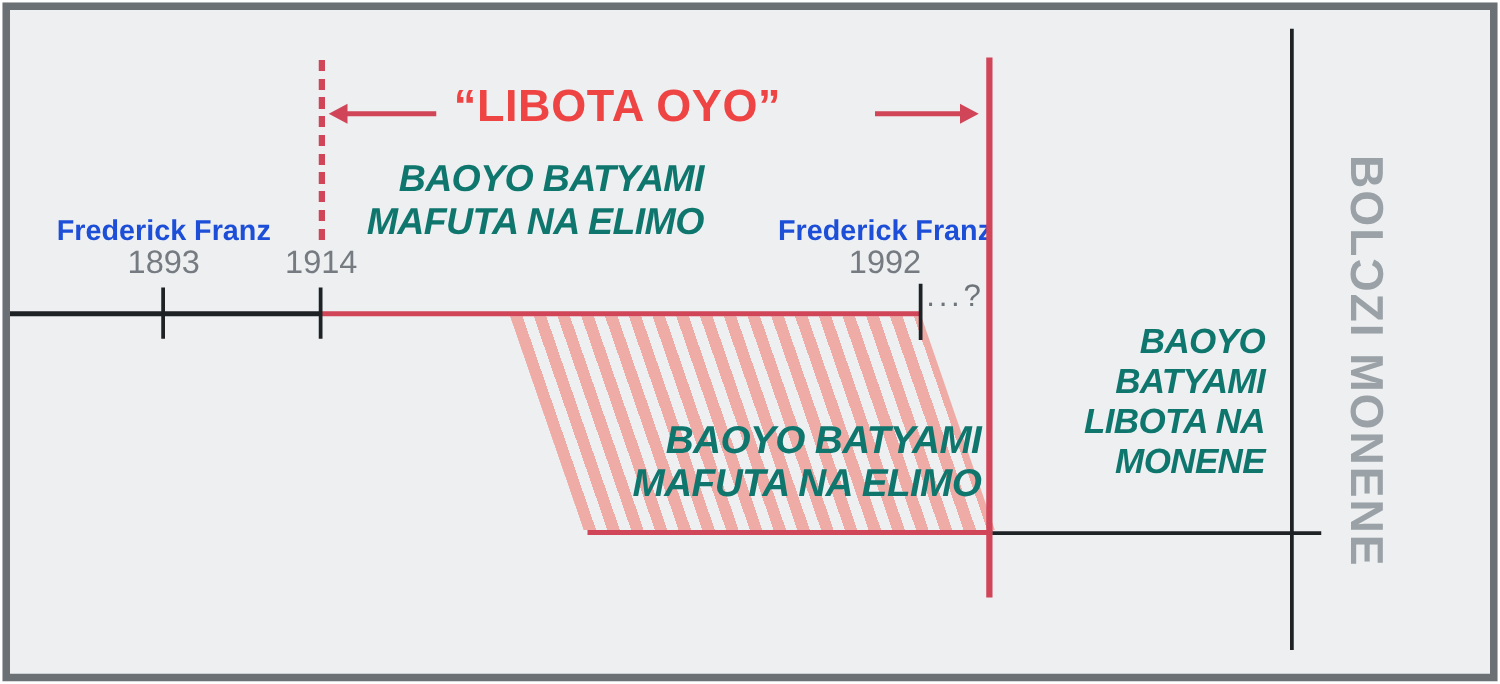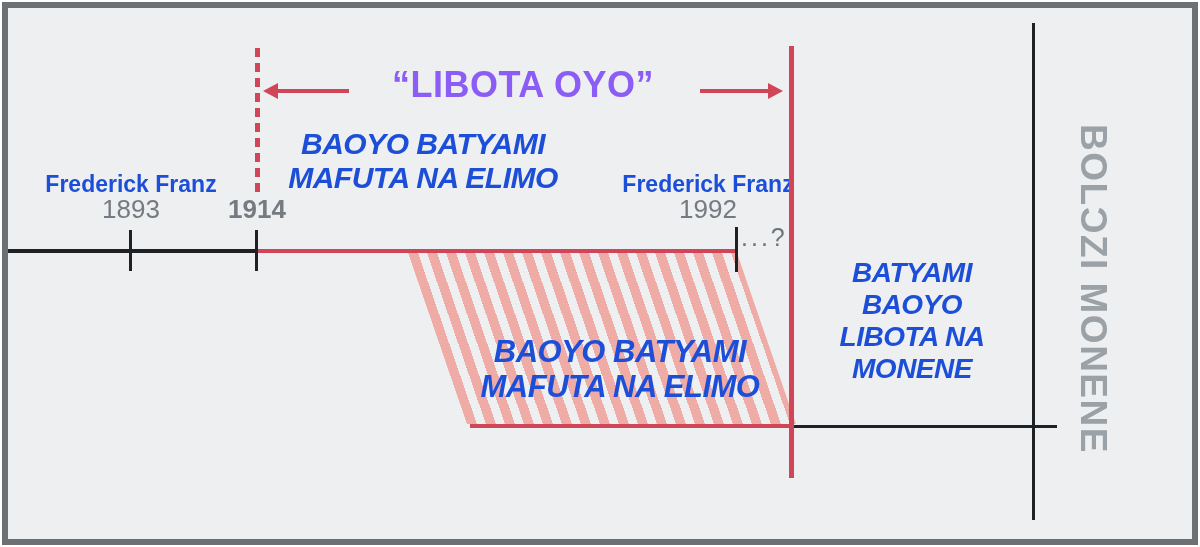--- a/index.html
+++ b/index.html
@@ -11,25 +11,25 @@
     position:absolute;left:2px;top:2px;right:2px;bottom:2px;
     border:6px solid #6b7074;background:#edeff1;box-sizing:border-box;
   }
   .abs{position:absolute;}
   .hline{position:absolute;background:#1f2225;}
   .vline{position:absolute;background:#1f2225;}
   .red{background:#d14558;}
   .gray-label{color:#1d4ed8;font-weight:bold;font-size:23px;text-align:center;line-height:24px;}
   .gray-year{color:#757b81;font-weight:400;font-size:26px;text-align:center;line-height:27px;}
   .title-red{
-    color:#8b5cf6;font-weight:bold;font-size:36px;text-align:center;
+    color:#ef4444;font-weight:bold;font-size:36px;text-align:left;
     letter-spacing:0.5px;line-height:38px;white-space:nowrap;
   }
   .baoyo{
-    color:#1d4ed8;font-style:italic;font-weight:bold;text-align:center;
+    color:#0f766e;font-style:italic;font-weight:bold;text-align:right;
     letter-spacing:-0.5px;
   }
   .baoyo-top{font-size:30px;line-height:34px;}
   .baoyo-mid{font-size:31px;line-height:35px;}
   .baoyo-right{font-size:28px;line-height:32px;}
   .dashed-v{
     background:repeating-linear-gradient(180deg,#d14558 0 9px,transparent 9px 15px);
   }
   .hatch{
     position:absolute;left:408px;top:253px;width:329px;height:171px;
@@ -68,21 +68,21 @@
   <div class="hatch"></div>
 
   <div class="hline" style="left:8px;top:249px;width:249px;height:4px;"></div>
   <div class="hline red" style="left:256px;top:249px;width:481px;height:4px;"></div>
   <div class="vline" style="left:129px;top:230px;width:3px;height:41px;"></div>
   <div class="vline" style="left:255px;top:230px;width:3px;height:41px;"></div>
   <div class="vline" style="left:735px;top:227px;width:3px;height:45px;"></div>
 
   <div class="abs gray-label" style="left:31px;top:172px;width:200px;">Frederick Franz</div>
   <div class="abs gray-year" style="left:31px;top:196px;width:200px;text-align:center;">1893</div>
-  <div class="abs gray-year" style="left:177px;top:196px;width:160px;font-weight:bold;">1914</div>
+  <div class="abs gray-year" style="left:177px;top:196px;width:160px;">1914</div>
 
   <div class="abs gray-label" style="left:608px;top:172px;width:200px;">Frederick Franz</div>
   <div class="abs gray-year" style="left:608px;top:196px;width:200px;">1992</div>
   <div class="ellipsis" style="left:741px;top:223px;">...?</div>
 
   <div class="abs dashed-v" style="left:255px;top:48px;width:5px;height:144px;"></div>
 
   <div class="abs title-red" style="left:363px;top:66px;width:320px;">“LIBOTA OYO”</div>
   <div class="arrow-shaft" style="left:277px;top:89px;width:72px;"></div>
   <div class="arrow-head-left" style="left:263px;top:83px;"></div>
@@ -98,22 +98,22 @@
 
   <div class="abs baoyo baoyo-mid" style="left:455px;top:334px;width:330px;">
     <div>BAOYO BATYAMI</div>
     <div>MAFUTA NA ELIMO</div>
   </div>
 
   <div class="hline red" style="left:470px;top:424px;width:324px;height:4px;"></div>
   <div class="hline" style="left:794px;top:425px;width:263px;height:3px;"></div>
 
   <div class="abs baoyo baoyo-right" style="left:812px;top:257px;width:200px;">
+    <div>BAOYO</div>
     <div>BATYAMI</div>
-    <div>BAOYO</div>
     <div>LIBOTA NA</div>
     <div>MONENE</div>
   </div>
 
   <div class="vline" style="left:1032px;top:23px;width:3px;height:497px;"></div>
   <div class="tribulation">BOLƆZI MONENE</div>
 
 </div>
 
 </body></html>

